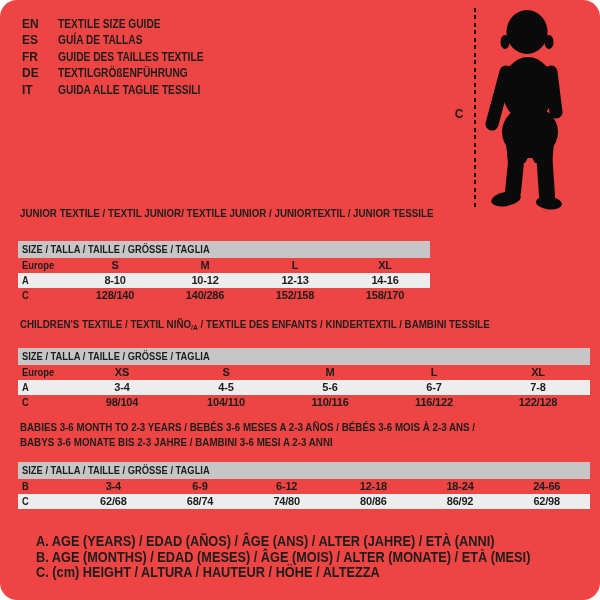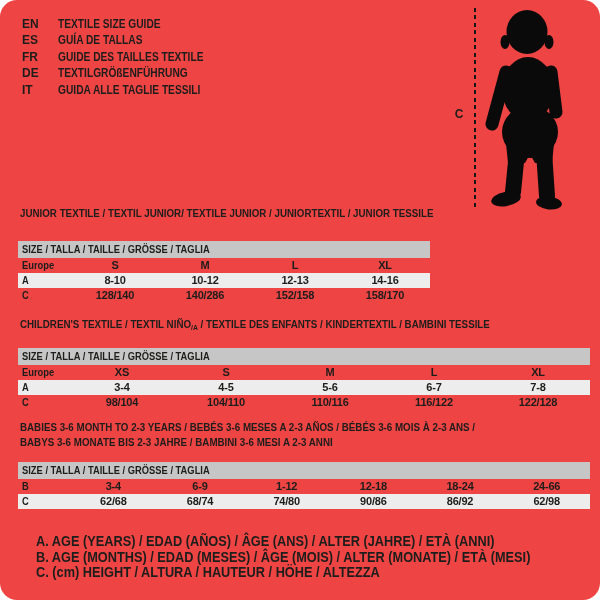--- a/index.html
+++ b/index.html
@@ -153,31 +153,31 @@
     <span class="cx">BABYS 3-6 MONATE BIS 2-3 JAHRE / BAMBINI 3-6 MESI A 2-3 ANNI</span>
   </div>
   <div class="tbl" style="top:462px;width:572px">
     <div class="tbl-bar">
       <span class="cx">SIZE / TALLA / TAILLE / GRÖSSE / TAGLIA</span>
     </div>
     <div class="trow">
       <div class="tlabel"><span class="cx">B</span></div>
       <div class="tcell">3-4</div>
       <div class="tcell">6-9</div>
-      <div class="tcell">1-12</div>
+      <div class="tcell">6-12</div>
       <div class="tcell">12-18</div>
       <div class="tcell">18-24</div>
       <div class="tcell">24-66</div>
     </div>
     <div class="trow stripe">
       <div class="tlabel"><span class="cx">C</span></div>
       <div class="tcell">62/68</div>
       <div class="tcell">68/74</div>
       <div class="tcell">74/80</div>
-      <div class="tcell">90/86</div>
+      <div class="tcell">80/86</div>
       <div class="tcell">86/92</div>
       <div class="tcell">62/98</div>
     </div>
   </div>
 
   <div class="foot">
     <div><span class="cx">A. AGE (YEARS) / EDAD (AÑOS) / ÂGE (ANS) / ALTER (JAHRE) / ETÀ (ANNI)</span></div>
     <div><span class="cx">B. AGE (MONTHS) / EDAD (MESES) / ÂGE (MOIS) / ALTER (MONATE) / ETÀ (MESI)</span></div>
     <div><span class="cx">C. (cm) HEIGHT / ALTURA / HAUTEUR / HÖHE / ALTEZZA</span></div>
   </div>

